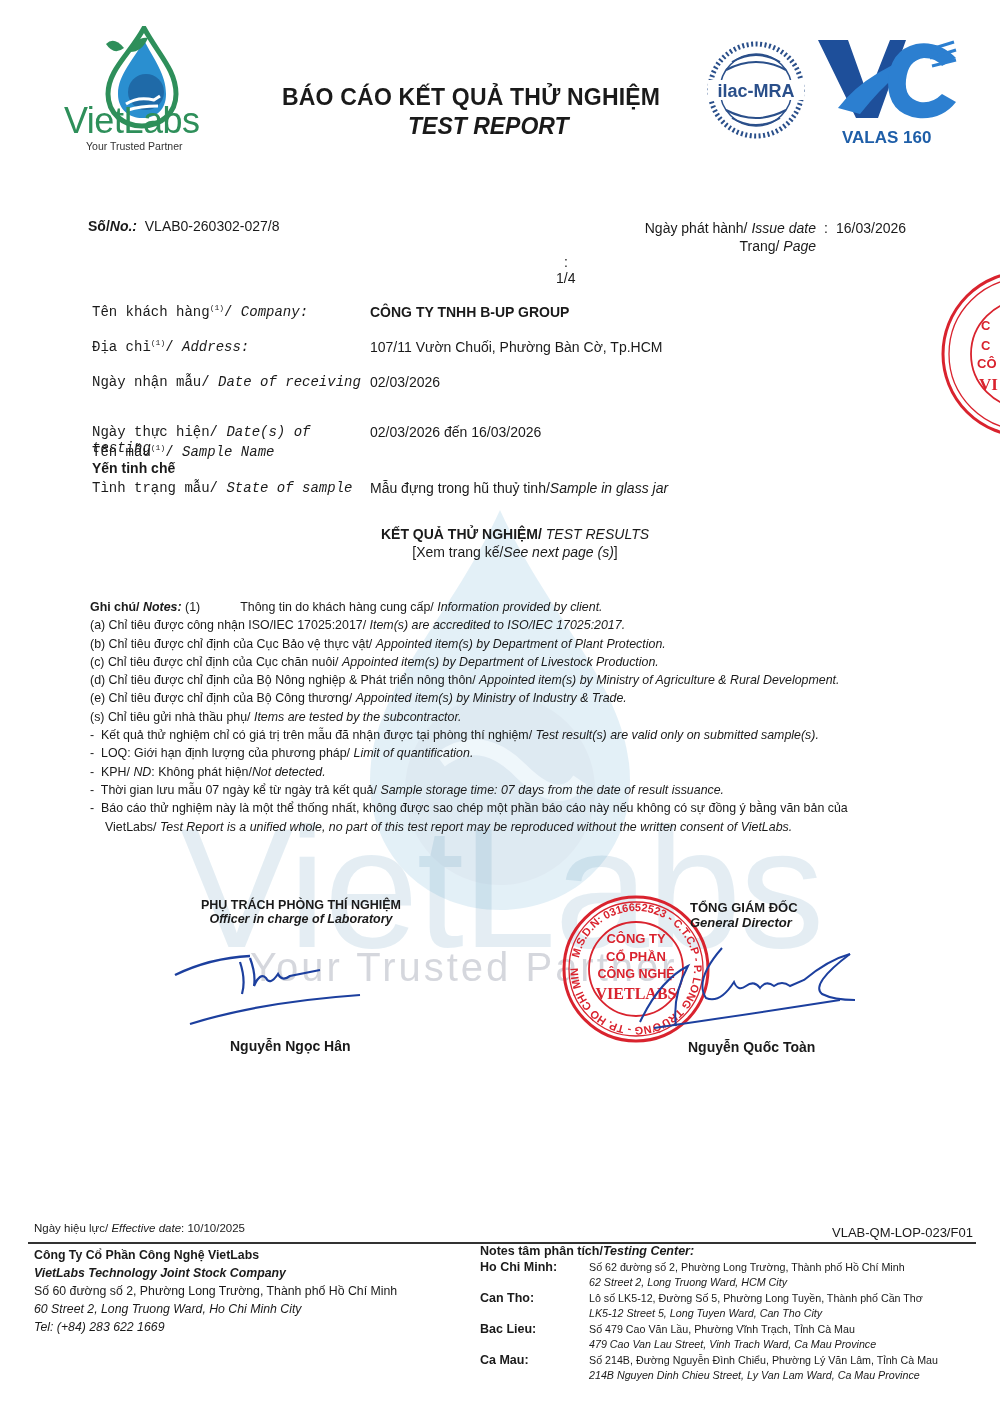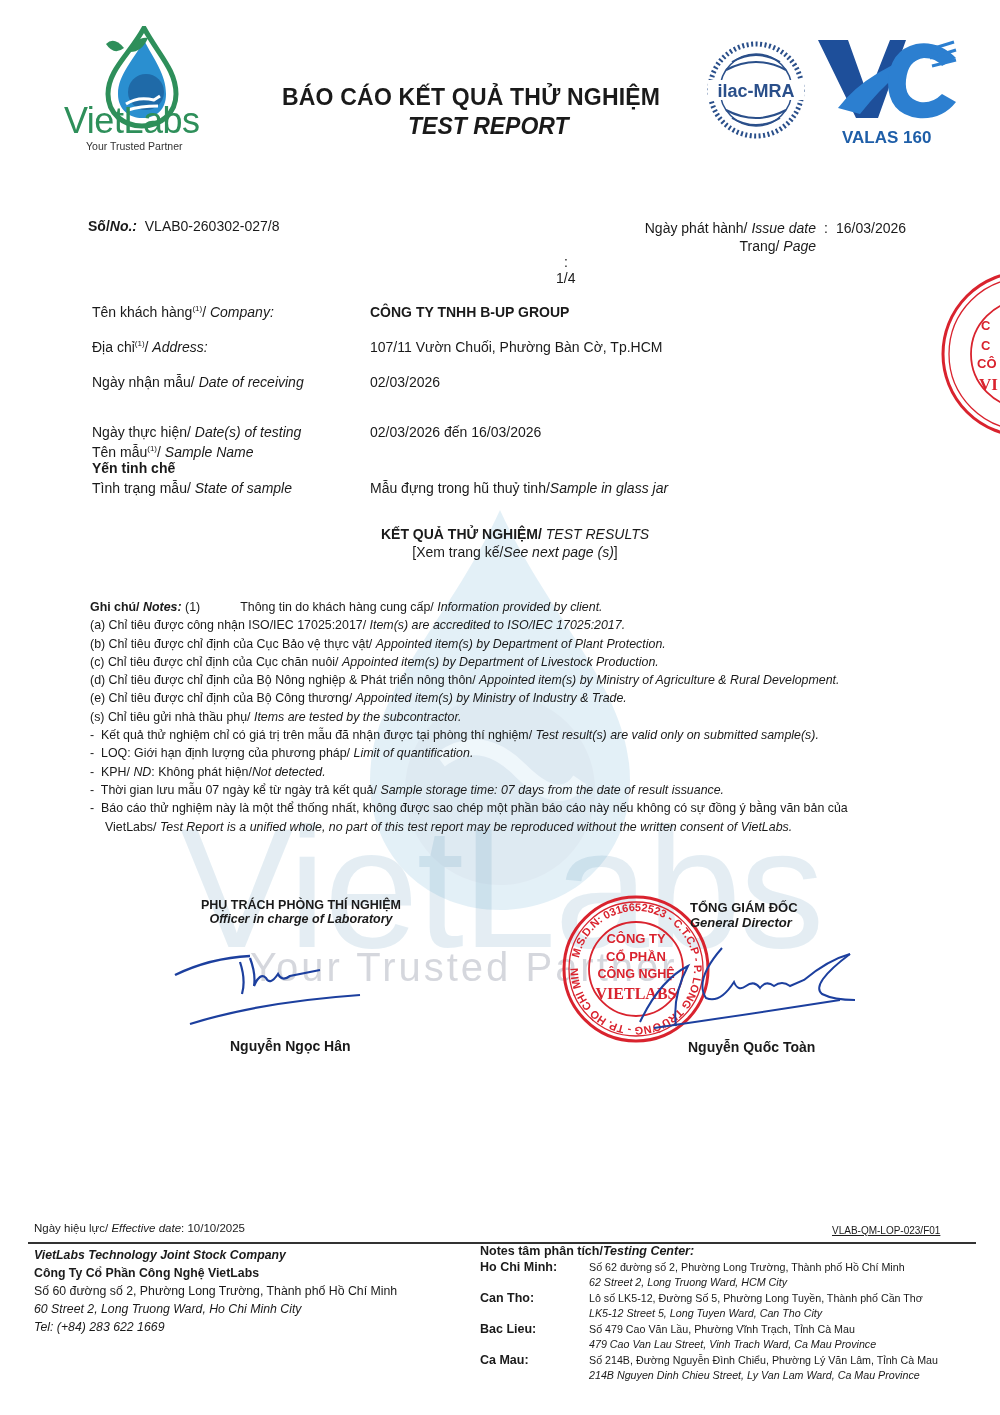--- a/index.html
+++ b/index.html
@@ -24,41 +24,41 @@
 
     
     .no-label { left: 88px; top: 218px; font-size: 14px; }
     .no-label b { font-weight: 700; }
     .meta { font-size: 14px; }
     .meta-lbl { text-align: right; width: 260px; }
     .meta-colon { width: 20px; }
 
     
     .info-row { left: 92px; font-size: 14px; display: flex; }
-    .info-lbl { width: 278px; }
+    .info-lbl { width: 278px; font-family: Liberation Mono, monospace; }
     .info-val { }
     sup { font-size: 8px; vertical-align: super; line-height: 0; }
     i, .it { font-style: italic; }
     .bold { font-weight: 700; }
 
     .res-title { left: 0; width: 1030px; text-align: center; top: 526px; font-size: 14px; }
     .res-sub { left: 0; width: 1030px; text-align: center; top: 544px; font-size: 14px; }
 
     
     .notes { left: 90px; top: 598px; width: 880px; font-size: 12.4px; line-height: 18.3px; color: #1a1a1a; }
     .notes .line { white-space: nowrap; }
     .notes .indent { padding-left: 15px; }
 
     
     .sig-title { font-size: 12.5px; font-weight: 700; text-align: center; }
     .sig-name { font-size: 14px; font-weight: 700; }
 
     
     .eff { left: 34px; top: 1222px; font-size: 11.5px; }
-    .form-code { left: 832px; top: 1225px; font-size: 10px; text-decoration: underline; }
+    .form-code { left: 832px; top: 1225px; font-size: 13px; }
     .rule { left: 28px; top: 1242px; width: 948px; height: 2px; background: #333; }
     .foot-left { left: 34px; top: 1246px; font-size: 12.3px; line-height: 18px; }
     .foot-right { left: 480px; top: 1244px; font-size: 11px; line-height: 15.5px; }
     .center-row { display: flex; }
     .center-city { width: 109px; font-weight: 700; font-size: 12.5px; }
     .center-addr { font-size: 10.7px; line-height: 15.5px; }
   </style>
 </head>
 <body>
 
@@ -205,22 +205,22 @@
   <text x="46" y="82" font-family="Liberation Sans, sans-serif" font-size="13" font-weight="700" fill="#d9232e">C</text>
   <text x="42" y="100" font-family="Liberation Sans, sans-serif" font-size="13" font-weight="700" fill="#d9232e">CÔ</text>
   <text x="44" y="122" font-family="Liberation Serif, serif" font-size="17" font-weight="700" fill="#d9232e">VI</text>
 </svg>
 
 <div class="abs eff"><span>Ngày hiệu lực/ </span><span class="it">Effective date</span><span>: 10/10/2025</span></div>
 <div class="abs form-code">VLAB-QM-LOP-023/F01</div>
 <div class="abs rule"></div>
 
 <div class="abs foot-left">
+  <div class="bold">Công Ty Cổ Phần Công Nghệ VietLabs</div>
   <div class="bold it">VietLabs Technology Joint Stock Company</div>
-  <div class="bold">Công Ty Cổ Phần Công Nghệ VietLabs</div>
   <div>Số 60 đường số 2, Phường Long Trường, Thành phố Hồ Chí Minh</div>
   <div class="it">60 Street 2, Long Truong Ward, Ho Chi Minh City</div>
   <div class="it">Tel: (+84) 283 622 1669</div>
 </div>
 
 <div class="abs foot-right">
   <div style="font-size:12.5px;"><span class="bold">Notes tâm phân tích/</span><span class="bold it">Testing Center:</span></div>
   <div class="center-row">
     <div class="center-city">Ho Chi Minh:</div>
     <div class="center-addr">

